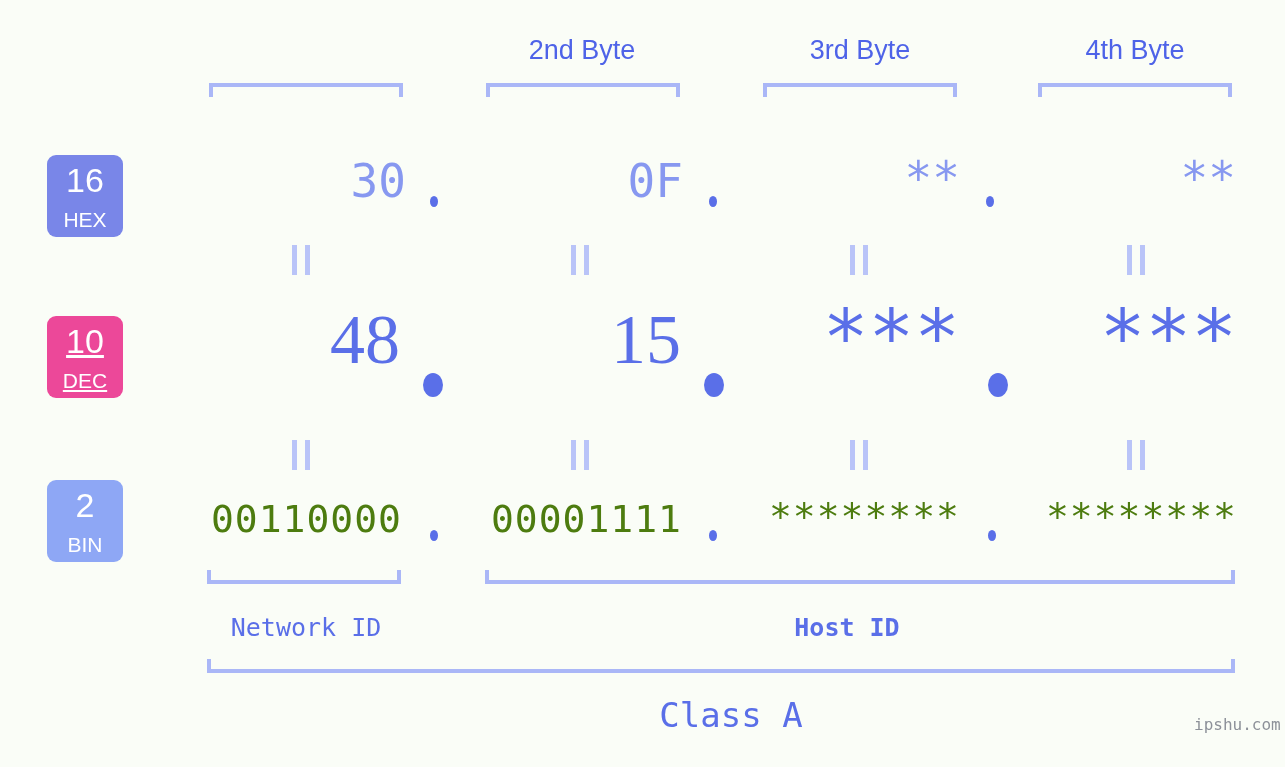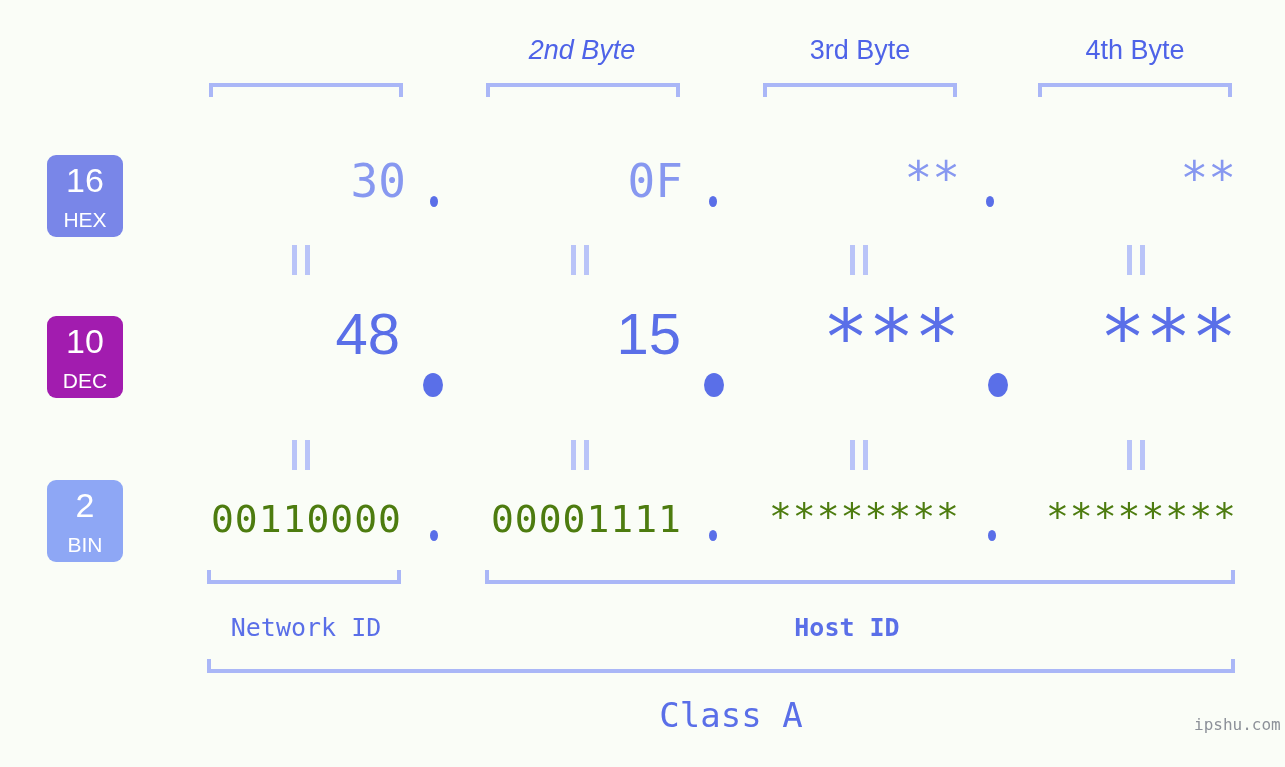--- a/index.html
+++ b/index.html
@@ -77,21 +77,21 @@
   }
 
   
   .val {
     font-family: "DejaVu Sans Mono", monospace;
     line-height: 1;
     white-space: pre;
     text-align: right;
   }
   .row-hex .val { font-size: 46px; color: #8798f0; }
-  .row-dec .val { font-size: 58px; color: #5a6fe8; font-family: Liberation Sans, sans-serif; font-weight: 400;}
+  .row-dec .val { font-size: 70px; color: #5a6fe8; font-family: Liberation Serif, serif; font-weight: 400;}
   .row-dec .val.stars { font-family: "DejaVu Sans Mono", monospace; font-size: 76px; }
   .row-bin .val { font-size: 38px; color: #4d7c0f; letter-spacing: 1px;}
 
   
   .dot {
     border-radius: 50%;
     background: #5a6fe8;
   }
   .dot-sm { width: 8px; height: 11px; }
   .dot-lg { width: 20px; height: 24px; }
@@ -135,21 +135,21 @@
     color: #8d9199;
     white-space: nowrap;
     line-height: 1;
   }
 </style>
 </head>
 <body>
 
 <div id="stage">
 
-  <div class="abs byte-label" style="left:482px; top:37px; width:200px;font-style:italic;">2nd Byte</div>
+  <div class="abs byte-label" style="left:482px; top:37px; width:200px;">2nd Byte</div>
   <div class="abs byte-label" style="left:760px; top:37px; width:200px;">3rd Byte</div>
   <div class="abs byte-label" style="left:1035px; top:37px; width:200px;">4th Byte</div>
 
   <div class="abs bracket-top" style="left:209px; top:83px; width:194px;"></div>
   <div class="abs bracket-top" style="left:486px; top:83px; width:194px;"></div>
   <div class="abs bracket-top" style="left:763px; top:83px; width:194px;"></div>
   <div class="abs bracket-top" style="left:1038px; top:83px; width:194px;"></div>
 
   <div class="abs badge" style="left:47px; top:155px; background:#7986e8;">
     <span class="num">16</span>
@@ -176,21 +176,21 @@
     </div>
   <div class="abs eqmark" style="left:850px; top:245px;">
       <i></i>
       <i></i>
     </div>
   <div class="abs eqmark" style="left:1127px; top:245px;">
       <i></i>
       <i></i>
     </div>
 
-  <div class="abs badge" style="left:47px; top:316px; background:#a21caf;">
+  <div class="abs badge" style="left:47px; top:316px; background:#ec4899;text-decoration:underline;">
     <span class="num">10</span>
     <span class="name">DEC</span>
   </div>
 
   <div class="abs row-dec" style="left:0; top:0; width:1285px; height:0;">
     <div class="abs val" style="left:200px; top:305px; width:200px;">48</div>
     <div class="abs dot dot-lg" style="left:423px; top:373px;"></div>
     <div class="abs val" style="left:481px; top:305px; width:200px;">15</div>
     <div class="abs dot dot-lg" style="left:704px; top:373px;"></div>
     <div class="abs val stars" style="left:760px; top:300px; width:200px;">***</div>

